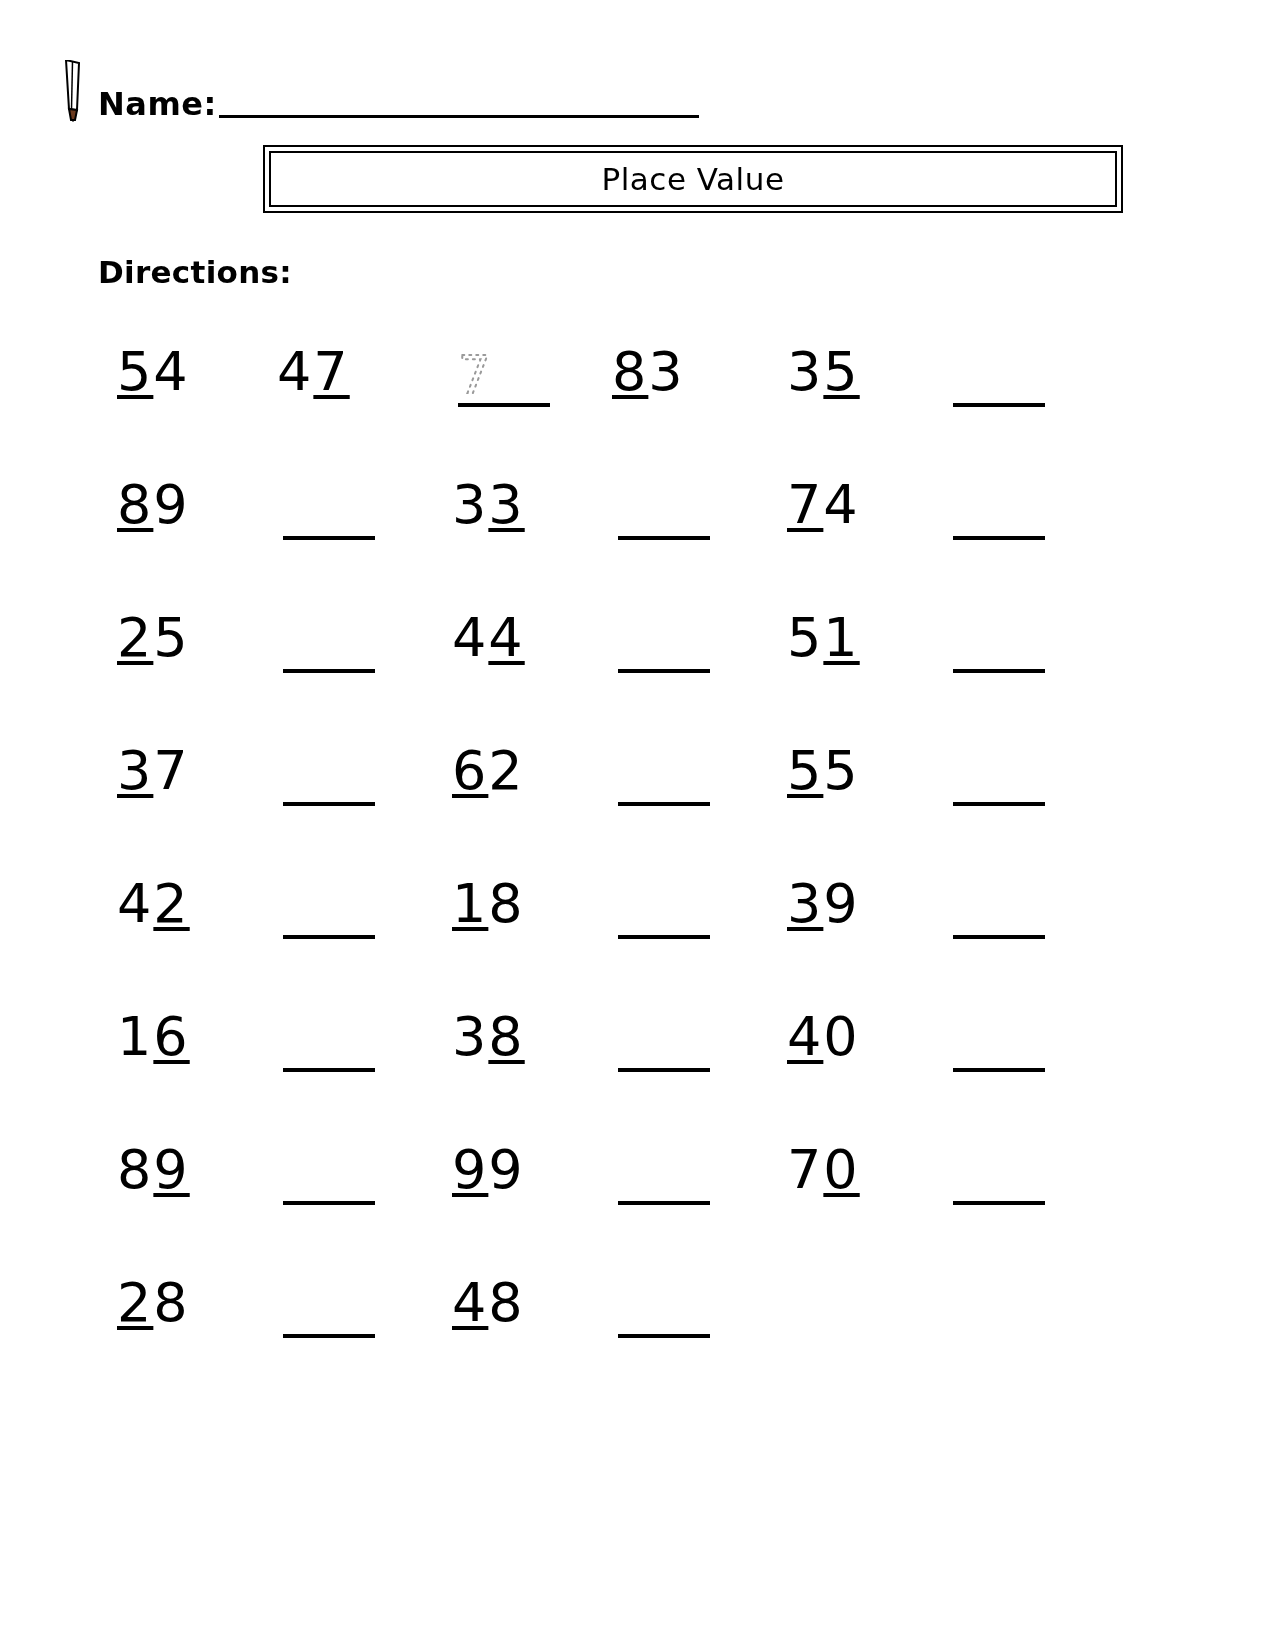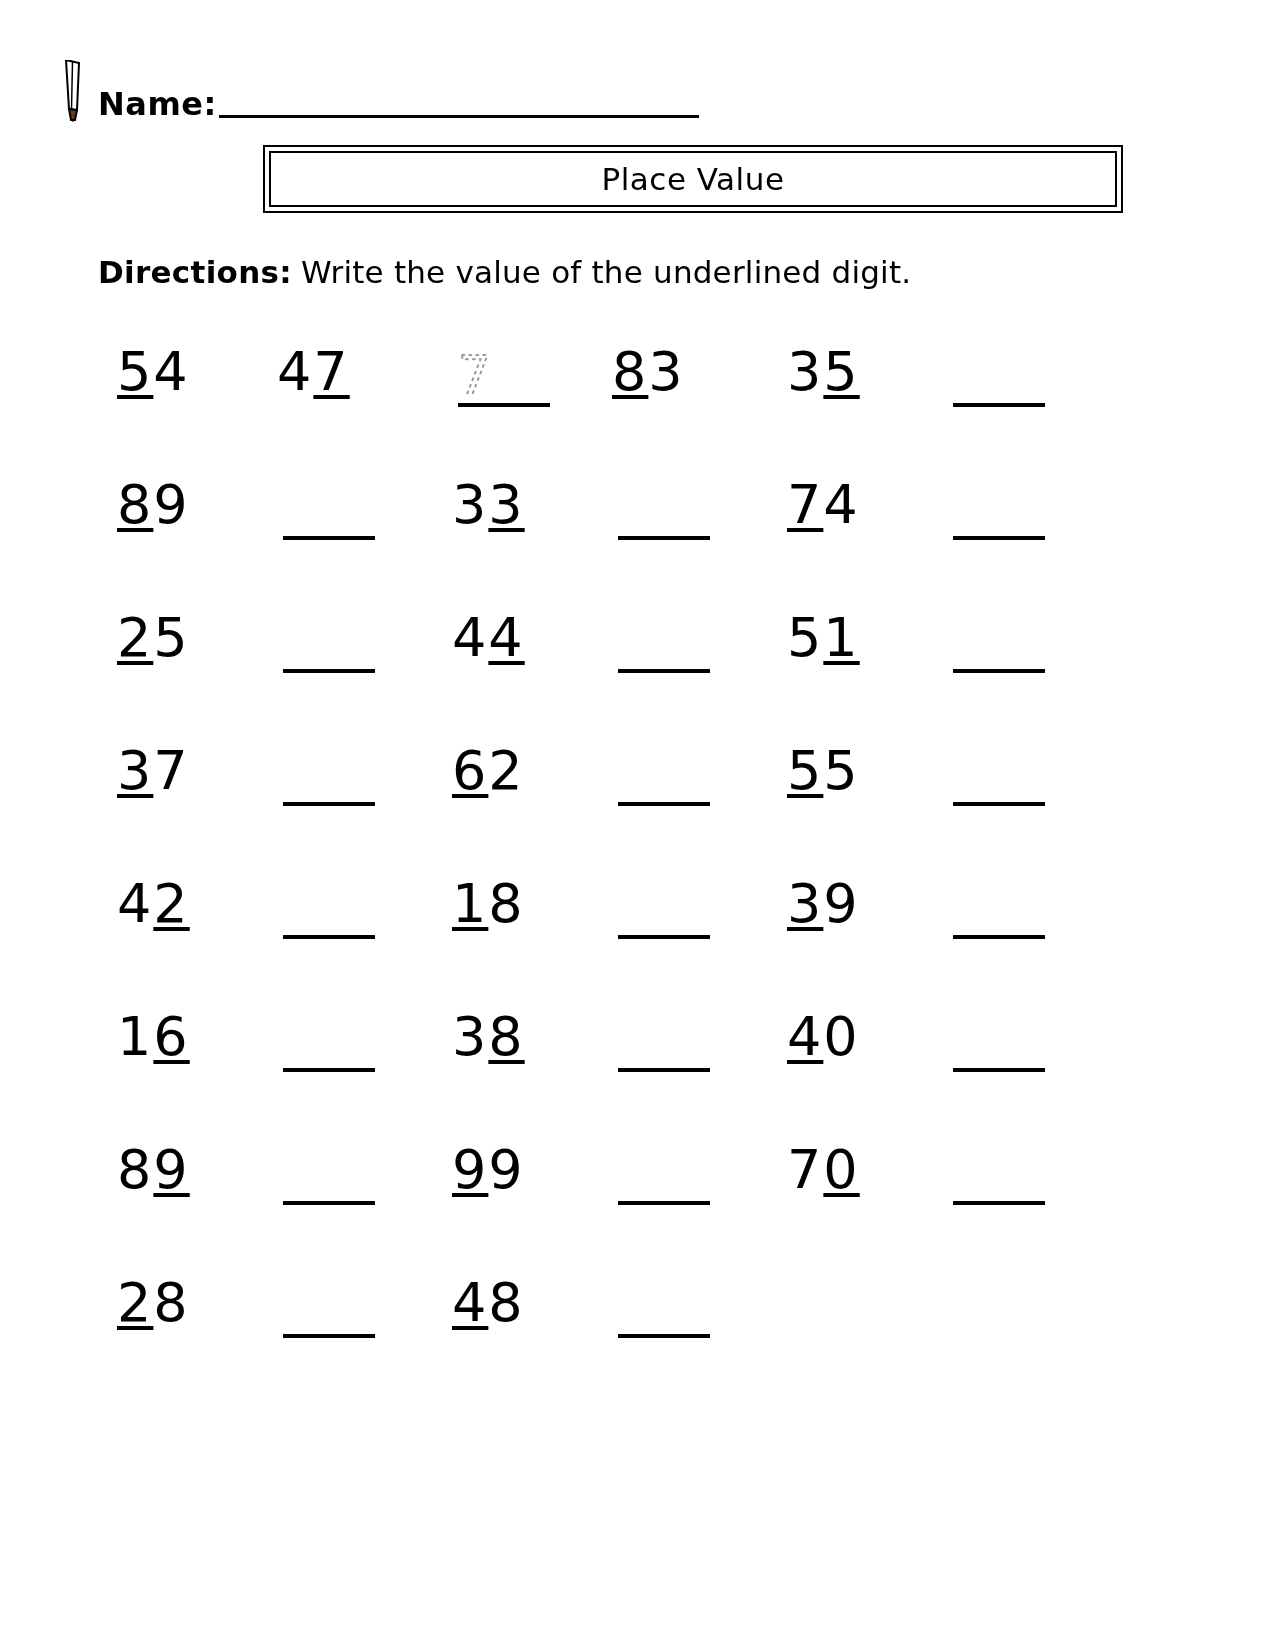--- a/index.html
+++ b/index.html
@@ -157,21 +157,20 @@
 </div>
 
 <div class="title-box-outer">
   <div class="title-box-inner">
     <div class="title-text">Place Value</div>
   </div>
 </div>
 
 <div class="directions">
   <span class="directions-label">Directions:</span>
-  <span class="directions-text">Write the value of the underlined digit.</span>
 </div>
 
 <div class="grid" id="problem-grid">
     <div class="prob">
       <span class="u">5</span>
       <span>4</span>
     </div>
     <div class="prob">
       <span>4</span>
       <span class="u">7</span>

